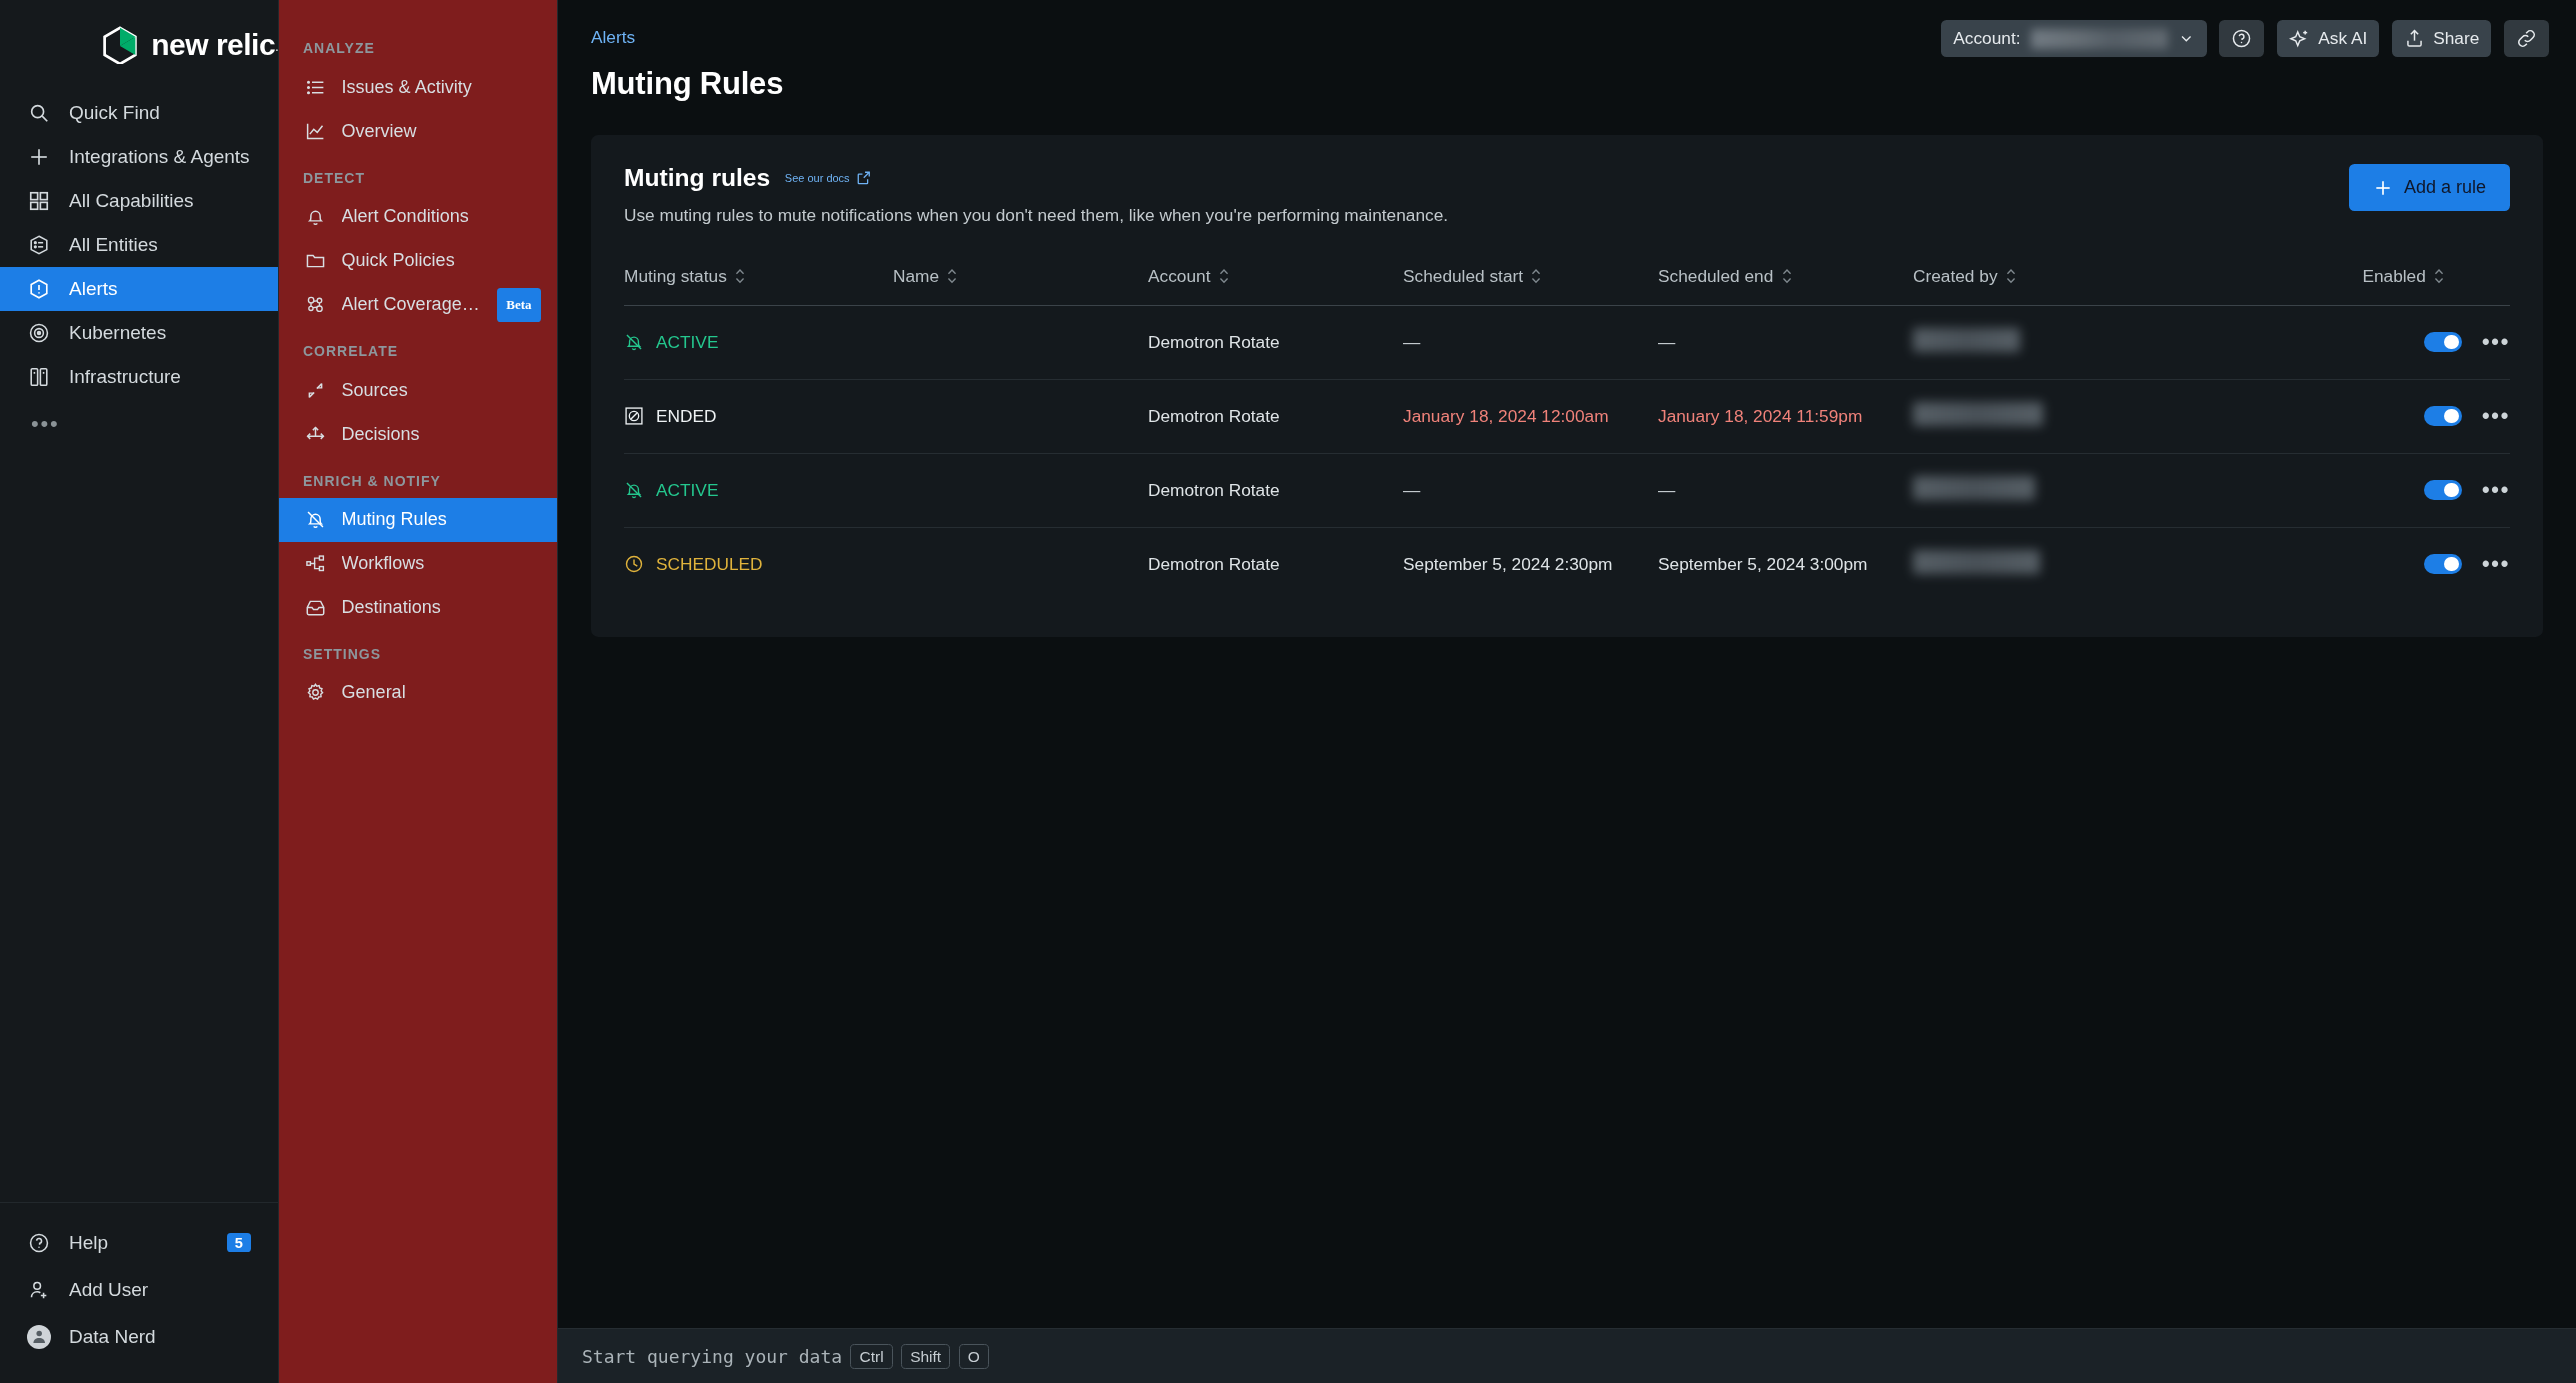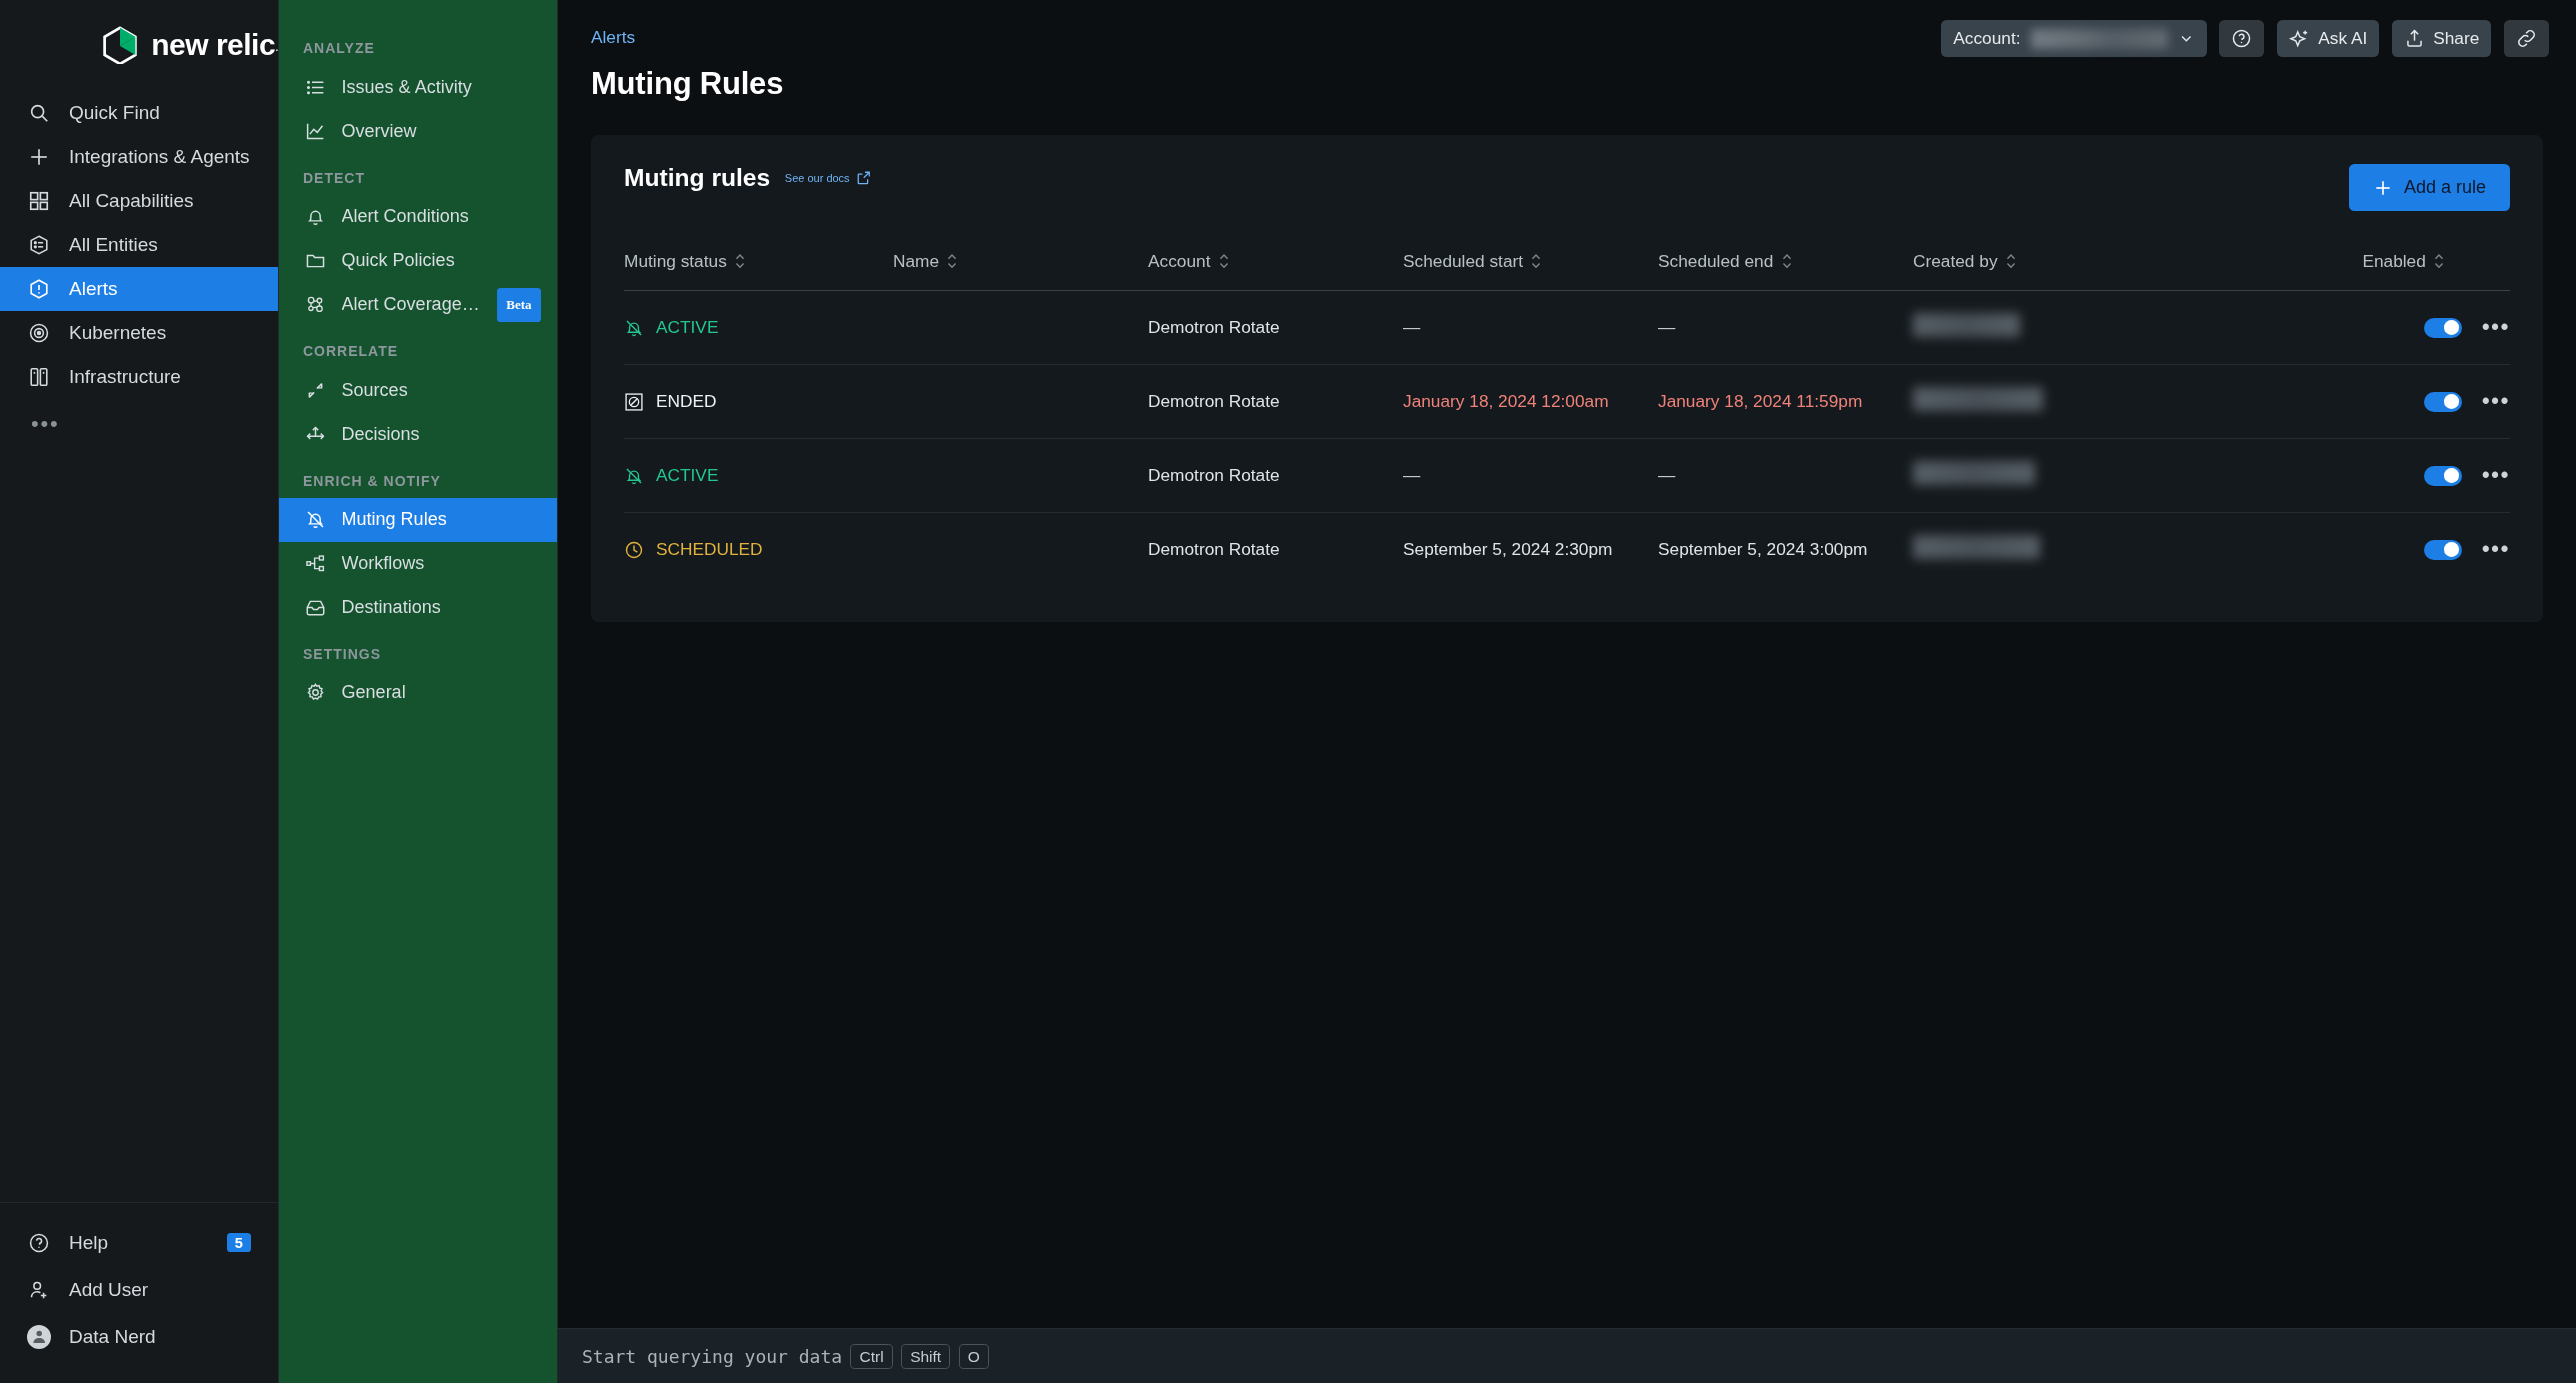--- a/index.html
+++ b/index.html
@@ -46,21 +46,21 @@
     font-size: 14.6px; padding: 1.8px 8.2px; border-radius: 3.6px; font-weight: 600;
   }
   .avatar-circle {
     width: 24px; height: 24px; border-radius: 50%; background: #cfd4d8;
     display: flex; align-items: center; justify-content: center;
   }
 
   
   .secondary-nav {
     width: 279px; min-width: 279px; height: 1384px;
-    background: #14532d;
+    background: #7f1d1d;
     border-right: 0.9px solid #23282c;
     padding-top: 24px;
   }
   .sec-section-label {
     color: #8d979d; font-size: 14px; font-weight: 600;
     letter-spacing: 1px; padding: 16.4px 0 9px 24px;
   }
   .sec-item {
     display: flex; align-items: center; gap: 14.6px;
     height: 44px; padding: 0 16.4px 0 24px;
@@ -520,20 +520,21 @@
               <span>See our docs</span>
               <span>
                 <svg width="15.5" height="15.5" viewBox="0 0 24 24" fill="none" stroke="#6fb3f5" stroke-width="2">
                   <polyline points="14,3.5 20.5,3.5 20.5,10"></polyline>
                     <line x1="20.5" y1="3.5" x2="12" y2="12"></line>
                   <path d="M18 14.5 V20 a1 1 0 0 1-1 1 H4.5 a1 1 0 0 1-1-1 V7.5 a1 1 0 0 1 1-1 H10"></path>
                 </svg>
               </span>
             </span>
           </div>
+          <div class="card-desc">Use muting rules to mute notifications when you don't need them, like when you're performing maintenance.</div>
         </div>
 
         <button class="add-btn">
           <span>
             <svg width="20" height="20" viewBox="0 0 24 24" stroke="#fff" stroke-width="2">
                 <line x1="12" y1="4" x2="12" y2="20"></line>
                 <line x1="4" y1="12" x2="20" y2="12"></line>
               </svg>
           </span>
           <span>Add a rule</span>

